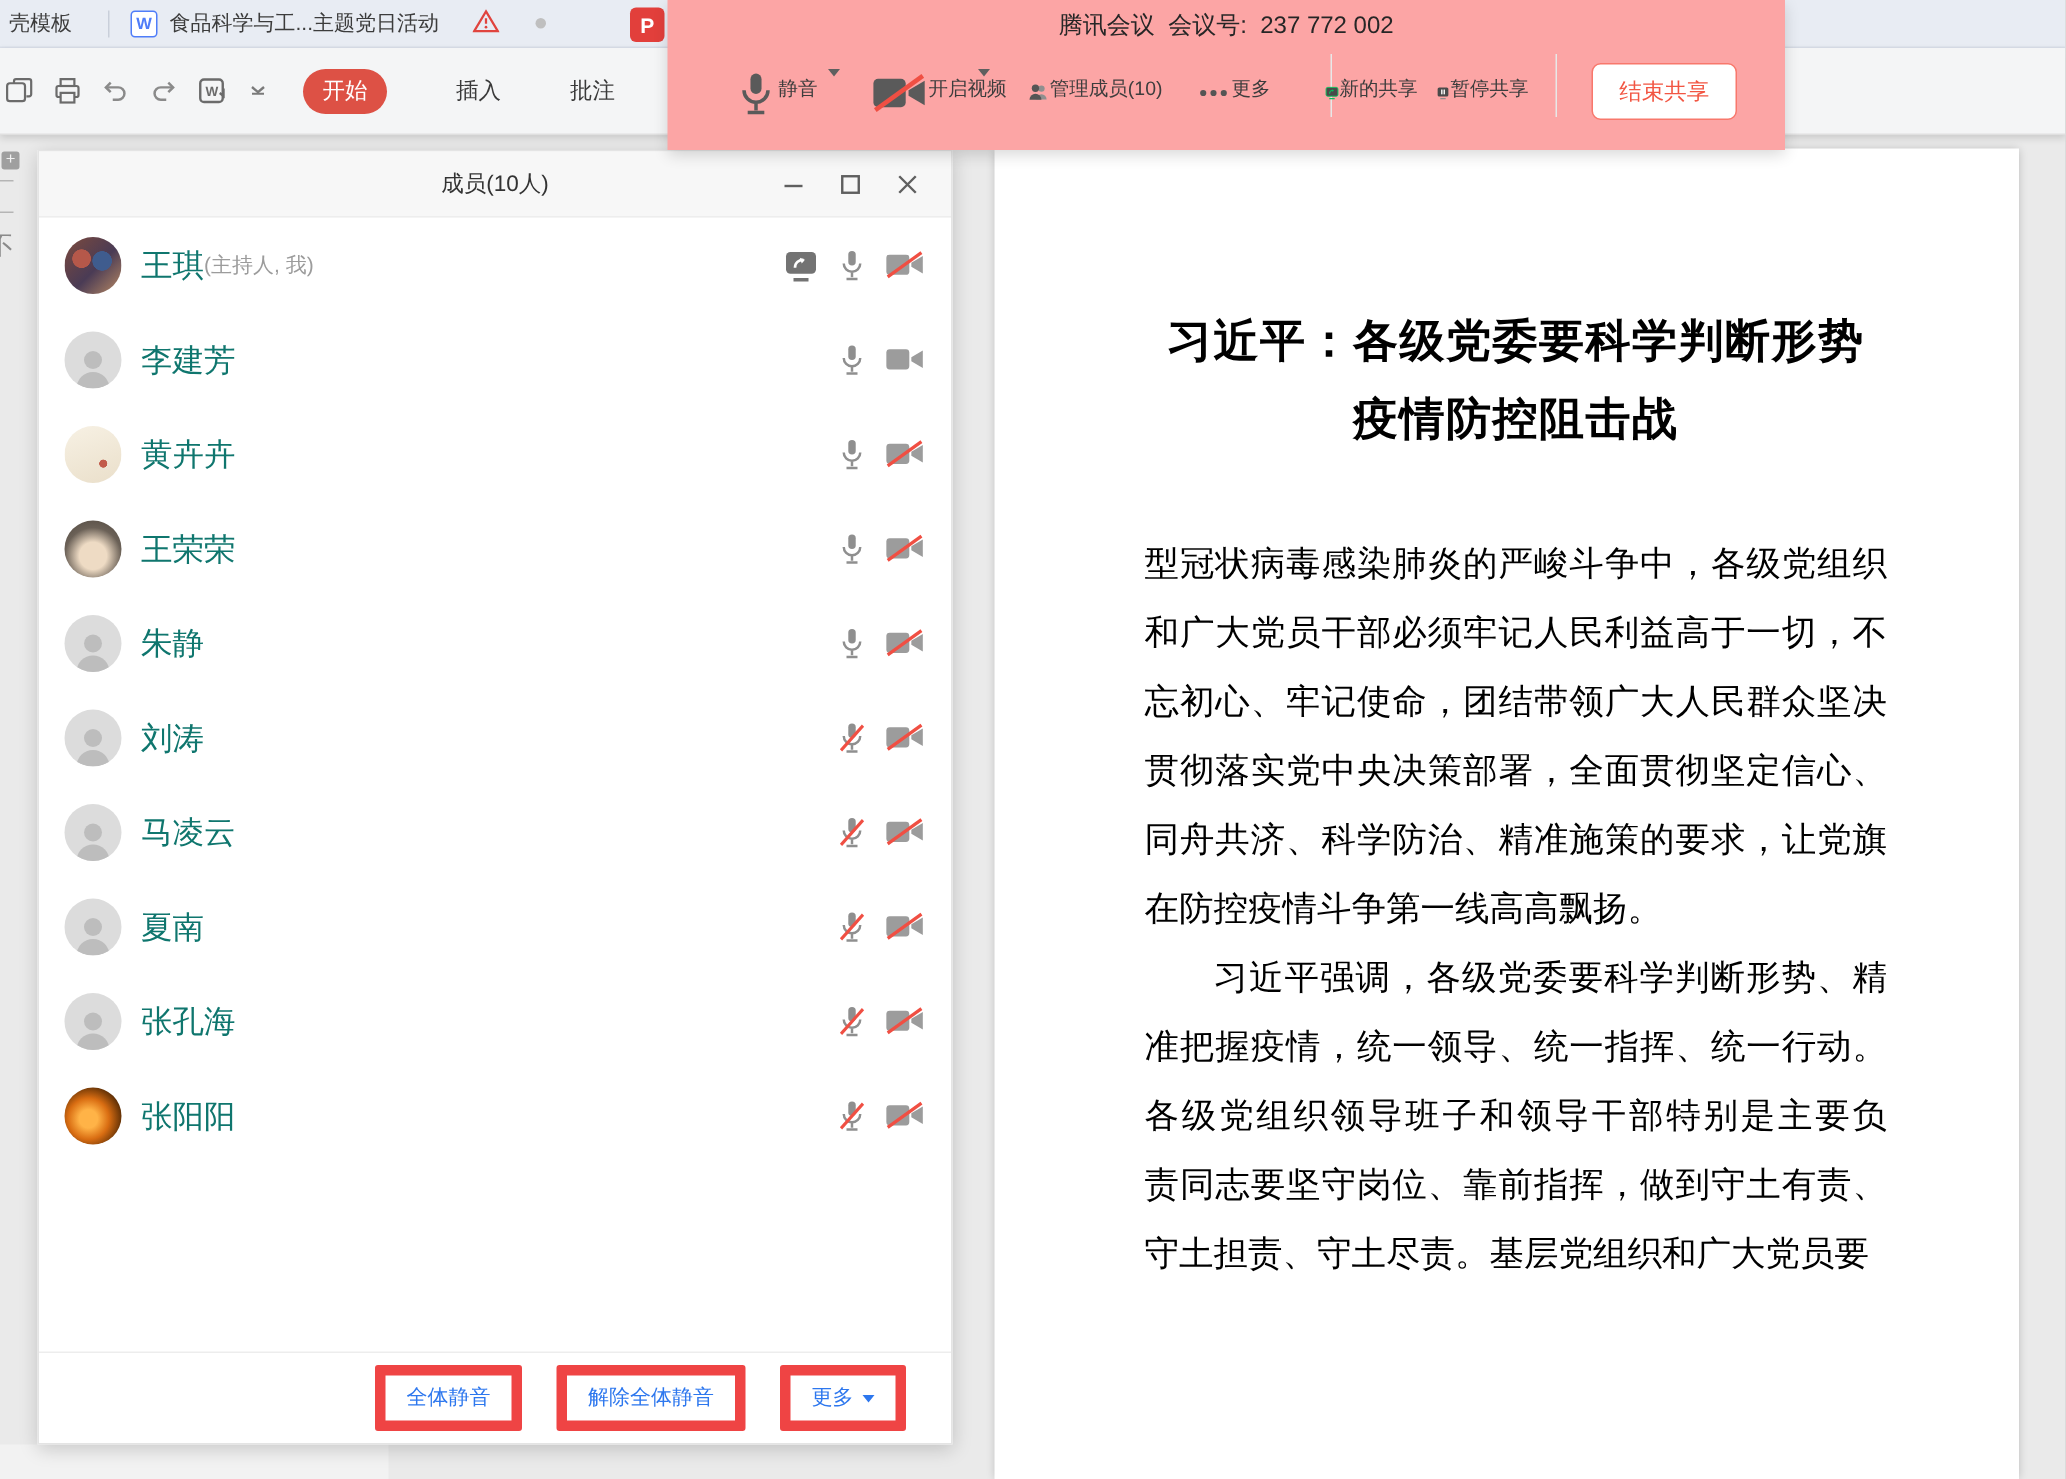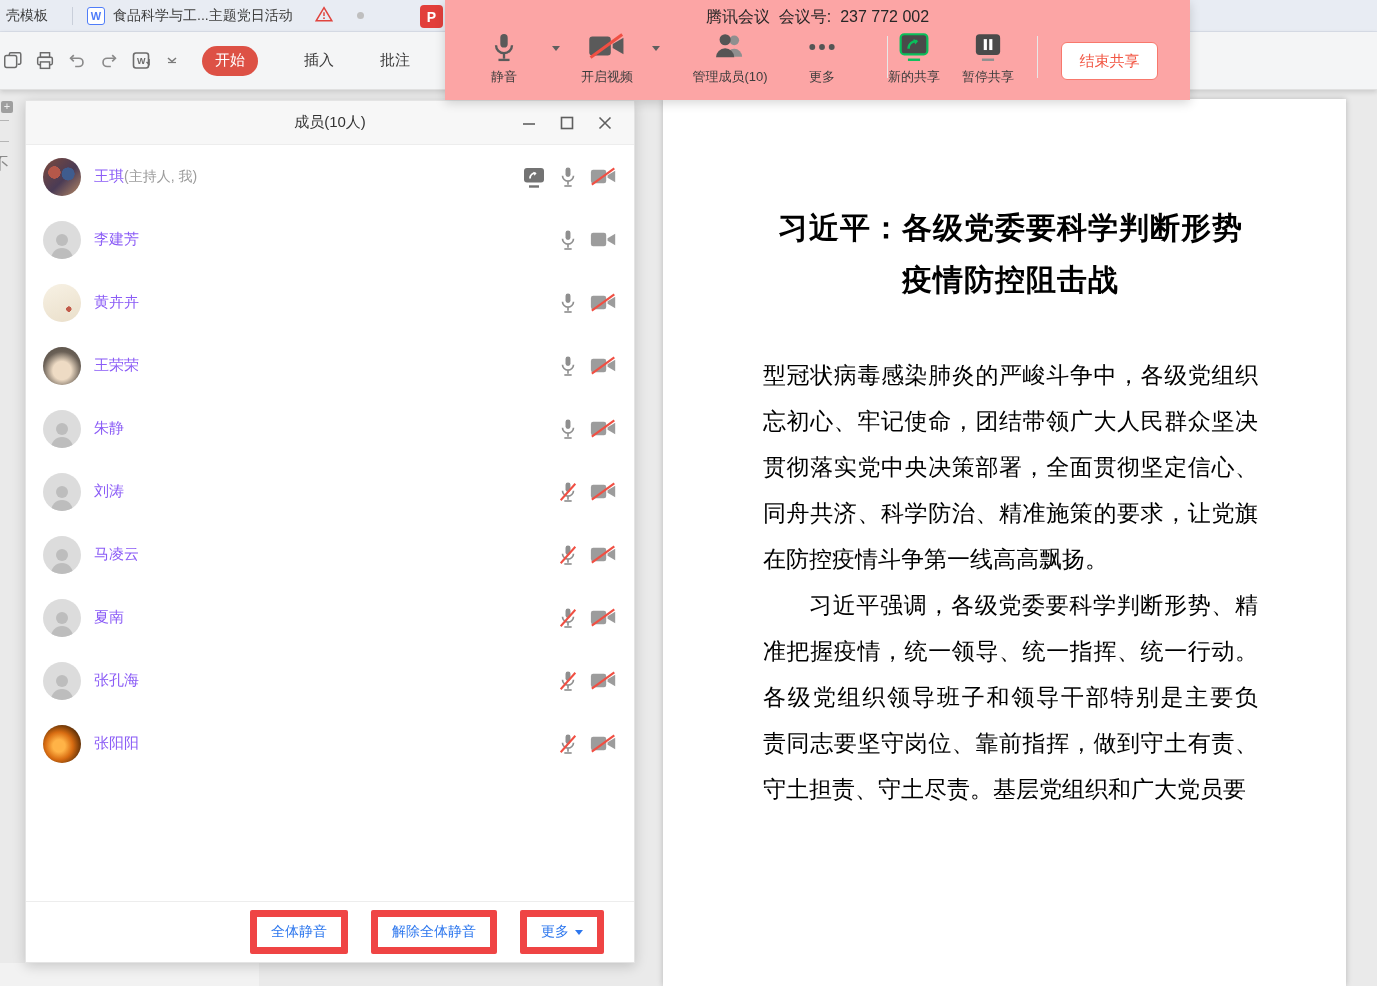--- a/index.html
+++ b/index.html
@@ -89,21 +89,21 @@
       radial-gradient(circle at 30% 38%, #b5584a 0 17%, rgba(0,0,0,0) 18%),
       radial-gradient(circle at 66% 42%, #3f5c8e 0 19%, rgba(0,0,0,0) 20%),
       linear-gradient(135deg,#7d4a3c,#4a3b55 55%,#b98a63); }
   .av-photo-cream { background:
       radial-gradient(circle at 68% 66%, #c25b4a 0 7%, rgba(0,0,0,0) 8%),
       linear-gradient(160deg,#f7f1e4,#eadfca); }
   .av-photo-baby { background:
       radial-gradient(circle at 50% 62%, #eedbc4 0 30%, #6b6157 62%, #4e463e); }
   .av-photo-fire { background:
       radial-gradient(circle at 42% 55%, #ffb347 0 20%, #d96d12 45%, #5a2d05 75%, #2b1503); }
-  .m-name { font-size:15px; color:#8b5cf6; }
+  .m-name { font-size:21px; color:#0f766e; }
   .m-role { font-size:14px; color:#9c9c9c; }
   .m-spacer { flex:1; }
   .m-icons { display:flex; align-items:center; gap:11px; }
   .m-icons svg { display:block; cursor:pointer; }
   .slash { display:none; }
   .off .slash { display:block; }
   .mp-footer {
     position:absolute; left:0; right:0; bottom:0; height:61px; border-top:1px solid #ededed;
     display:flex; align-items:center; justify-content:flex-end; gap:23px; padding-right:30px;
   }
@@ -115,21 +115,21 @@
   .caret-blue { width:0; height:0; border-left:4.5px solid transparent;
     border-right:4.5px solid transparent; border-top:5.5px solid #2d77ee; }
 
   
   .meet-toolbar {
     position:absolute; left:445px; top:0; width:745px; height:100px;
     background:#fca5a5; box-shadow:0 3px 10px rgba(0,0,0,.16);
   }
   .mt-title { text-align:center; padding-top:7px; font-size:16px; color:#262626; }
   .mt-btn {
-    position:absolute; top:31px; height:62px; display:flex; flex-direction:column;
+    position:absolute; top:31px; height:62px; display:flex; flex-direction:row;
     align-items:center; justify-content:space-between; cursor:pointer;
   }
   .mt-btn .lbl { font-size:13px; color:#3d3d3d; white-space:nowrap; padding-bottom:7px; }
   .mt-caret { position:absolute; top:46px; width:0; height:0; cursor:pointer;
     border-left:4.5px solid transparent; border-right:4.5px solid transparent; border-top:5.5px solid #5f5f5f; }
   .mt-sep { position:absolute; top:36px; width:1px; height:42px; background:#e8e8e8; }
   .end-share {
     position:absolute; left:616px; top:42px; width:97px; height:38px;
     border:1px solid #f8786c; border-radius:6px; background:#fff;
     color:#f25643; font-size:15px; display:flex; align-items:center; justify-content:center; cursor:pointer;
@@ -199,20 +199,21 @@
   <div class="frag-line" style="top:141px"></div>
   <div class="frag-char">不</div>
 
   <div class="page">
     <div class="doc-title">
         <div>习近平：各级党委要科学判断形势</div>
         <div>疫情防控阻击战</div>
       </div>
     <div class="doc-body">
         <div class="doc-line jl">型冠状病毒感染肺炎的严峻斗争中，各级党组织</div>
+        <div class="doc-line jl">和广大党员干部必须牢记人民利益高于一切，不</div>
         <div class="doc-line jl">忘初心、牢记使命，团结带领广大人民群众坚决</div>
         <div class="doc-line jl">贯彻落实党中央决策部署，全面贯彻坚定信心、</div>
         <div class="doc-line jl">同舟共济、科学防治、精准施策的要求，让党旗</div>
         <div class="doc-line">在防控疫情斗争第一线高高飘扬。</div>
         <div class="doc-line jl ind">习近平强调，各级党委要科学判断形势、精</div>
         <div class="doc-line jl">准把握疫情，统一领导、统一指挥、统一行动。</div>
         <div class="doc-line jl">各级党组织领导班子和领导干部特别是主要负</div>
         <div class="doc-line jl">责同志要坚守岗位、靠前指挥，做到守土有责、</div>
         <div class="doc-line">守土担责、守土尽责。基层党组织和广大党员要</div>
       </div>

